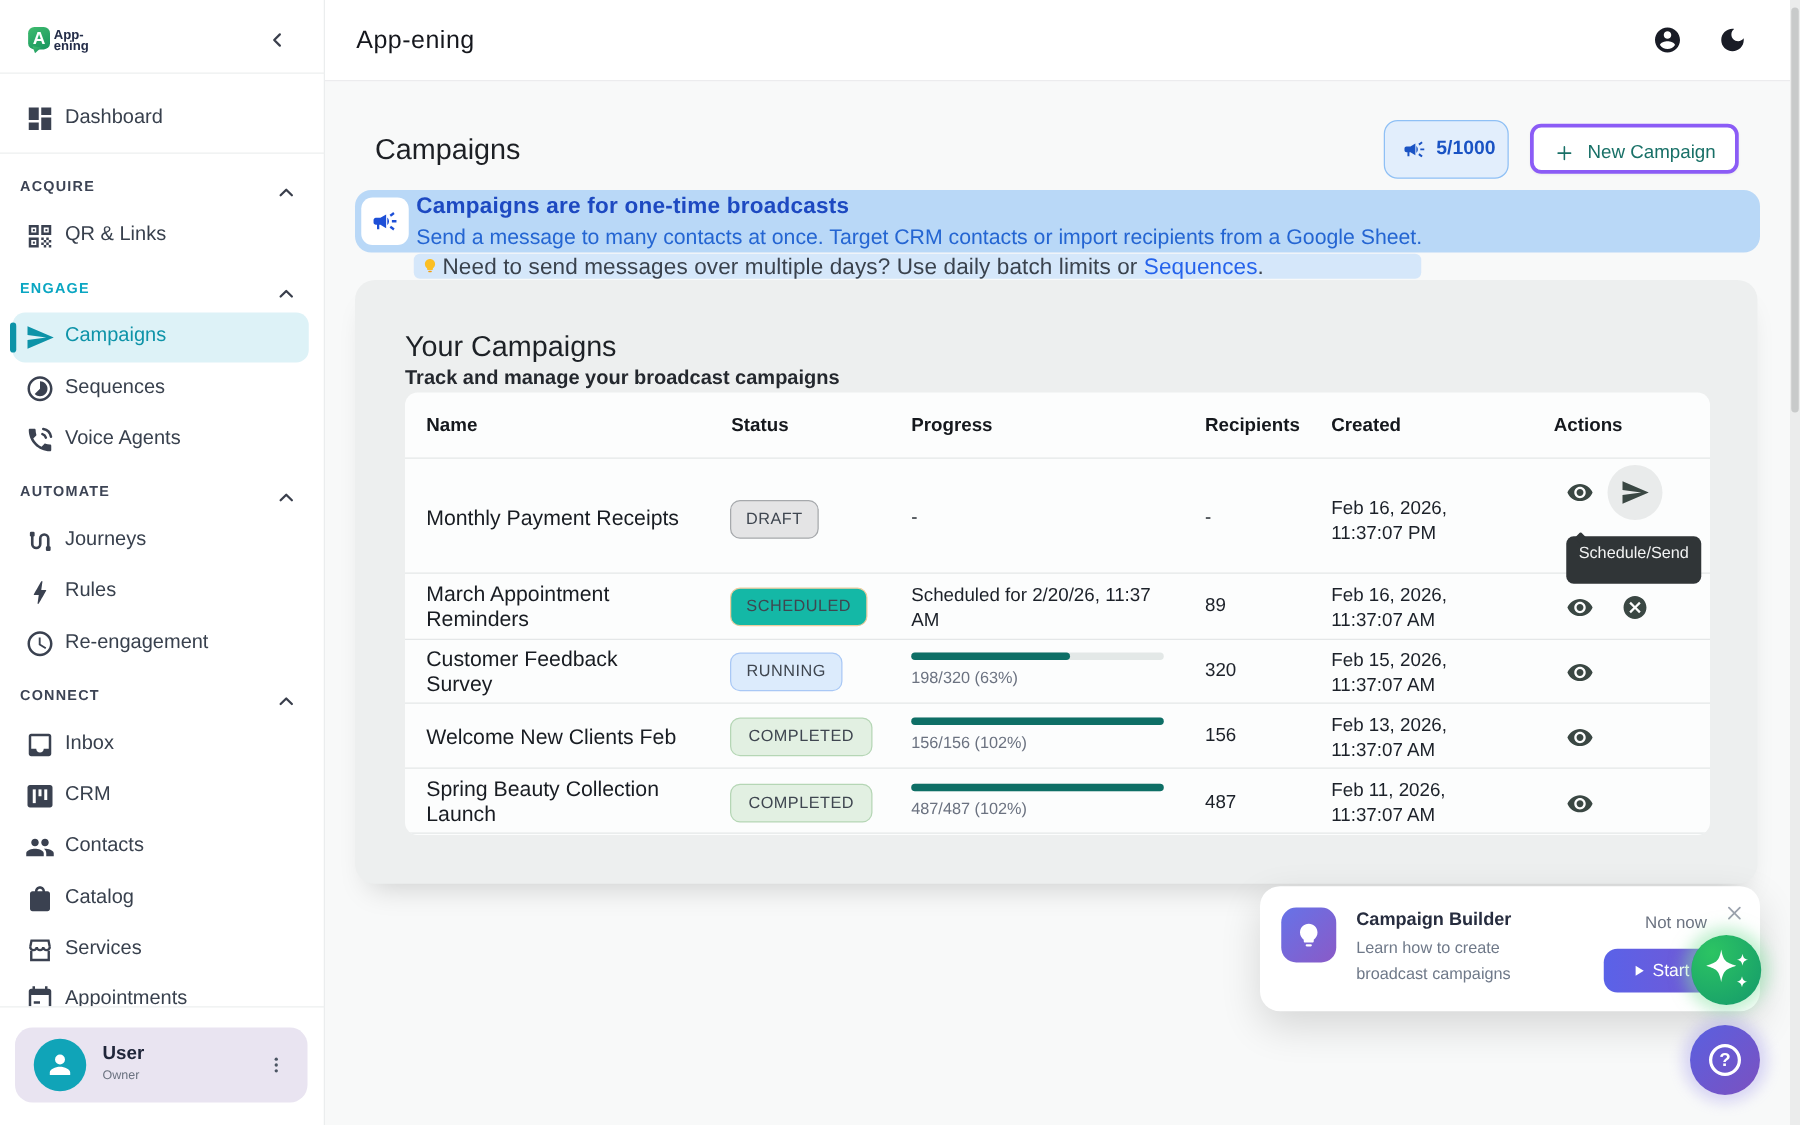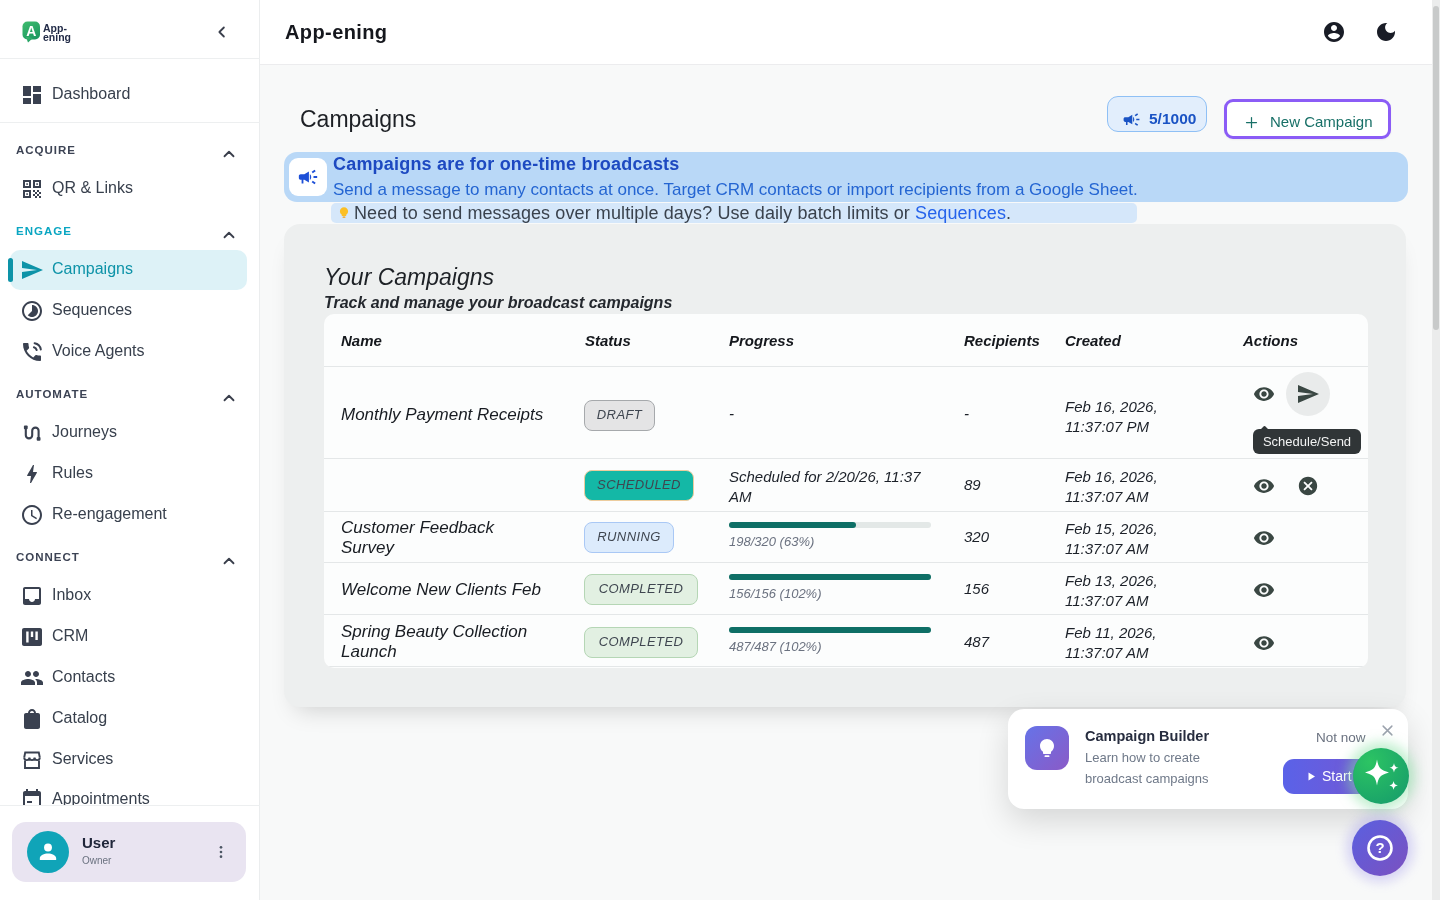--- a/index.html
+++ b/index.html
@@ -13,38 +13,38 @@
 .navitem { position:absolute; left:12px; width:236px; height:40px; }
 .navitem .nicon { position:absolute; left:8px; top:8px; width:24px; height:24px; }
 .navitem .nlabel { position:absolute; left:40px; top:10px; font-size:16px; color:#38404d; }
 .sechead { position:absolute; left:16px; width:228px; height:22px; font-size:11.5px; font-weight:bold; letter-spacing:1px; color:#3c4354; }
 .sechead .chev { position:absolute; right:6px; top:1px; }
 .active-item { position:absolute; left:10px; width:237px; height:40px; background:#ddf2f7; border-radius:10px; }
 .active-bar { position:absolute; left:8px; width:5px; height:24px; border-radius:3px; background:#0d93a8; }
 
 
 #topbar { position:absolute; left:260px; top:0; width:1180px; height:65px; background:#ffffff; border-bottom:1px solid #ececee; z-index:4; }
-#topbar .title { position:absolute; left:25px; top:21px; font-size:20px; letter-spacing:0.4px; font-weight:bold; color:#15171d; }
+#topbar .title { position:absolute; left:25px; top:21px; font-size:20px; letter-spacing:0.4px; font-weight:normal; color:#15171d; }
 
 
 .h1 { position:absolute; left:300px; top:106px; font-size:23px; font-weight:500; color:#1d2025; }
-#chip { position:absolute; left:1107px; top:96px; width:100px; height:36px; background:#e2eefc; border:1.5px solid #8fc0f5; border-radius:11px; }
+#chip { position:absolute; left:1107px; top:96px; width:100px; height:47px; background:#e2eefc; border:1.5px solid #8fc0f5; border-radius:11px; }
 #chip .t { position:absolute; left:41px; top:13px; font-size:15.5px; font-weight:600; color:#1a53c4; }
 #newbtn { position:absolute; left:1224px; top:99px; width:167px; height:40px; background:#ffffff; border:3px solid #8b5cf6; border-radius:9px; box-shadow:0 1px 2px rgba(0,0,0,0.05); }
 #newbtn .t { position:absolute; left:43px; top:11px; font-size:15px; font-weight:500; color:#187067; }
 
 #banner { position:absolute; left:284px; top:152px; width:1124px; height:50px; background:#b9d8f7; border-radius:13px; }
 #banner .isq { position:absolute; left:5px; top:6px; width:38px; height:38px; background:#ffffff; border-radius:9px; }
 #banner .l1 { position:absolute; left:49px; top:2px; font-size:18px; letter-spacing:0.2px; font-weight:bold; color:#1d49c1; }
 #banner .l2 { position:absolute; left:49px; top:28px; font-size:17px; color:#2465d2; }
 #banner .strip { position:absolute; left:47px; top:51px; width:806px; height:20px; background:#d5e7fa; border-radius:5px; font-size:18px; letter-spacing:0.1px; color:#3a424d; line-height:20px; padding-left:23px; }
 #banner .strip a { color:#2563eb; text-decoration:none; }
 
 
-#card { position:absolute; left:284px; top:224px; width:1122px; height:483px; background:#edefef; border-radius:16px; box-shadow:0 14px 24px -12px rgba(0,0,0,0.18);font-style:italic; }
+#card { position:absolute; left:284px; top:224px; width:1122px; height:483px; background:#edefef; border-radius:16px; box-shadow:0 14px 24px -12px rgba(0,0,0,0.18); }
 #card .ct { position:absolute; left:40px; top:40px; font-size:23px; font-weight:500; color:#1d2126; }
 #card .cs { position:absolute; left:40px; top:70px; font-size:16px; font-weight:600; color:#24282e; }
 #tablecard { position:absolute; left:40px; top:90px; width:1044px; height:354px; background:#fcfdfd; border-radius:10px; overflow:hidden; }
 .hline { position:absolute; left:0; width:1044px; height:1px; background:#e4e7e8; }
 .th { position:absolute; top:18px; font-size:15px; font-weight:600; color:#15181d; }
 .cell { position:absolute; font-size:15px; color:#1c2129; }
 .name { font-size:17px; color:#181c22; line-height:20px; }
 .badge { position:absolute; height:31px; border-radius:8px; font-size:13px; font-weight:500; letter-spacing:0.4px; color:#3f4650; text-align:center; line-height:28px; }
 .pbar { position:absolute; width:202px; height:6px; border-radius:3px; background:#e3e8e7; }
 .pbar .fill { position:absolute; left:0; top:0; height:6px; border-radius:3px; background:#0e6f66; }
@@ -55,21 +55,21 @@
 #popup { position:absolute; left:1008px; top:709px; width:400px; height:100px; background:#ffffff; border-radius:16px; box-shadow:0 12px 32px rgba(0,0,0,0.14); }
 #popup .bulb { position:absolute; left:17px; top:17px; width:44px; height:44px; border-radius:12px; background:linear-gradient(135deg,#6673e8,#8a5ac7); }
 #popup .pt { position:absolute; left:77px; top:19px; font-size:14.5px; font-weight:bold; color:#272d3f; }
 #popup .pd { position:absolute; left:77px; top:38px; font-size:13px; color:#6f7989; line-height:21px; }
 #popup .nn { position:absolute; left:308px; top:21px; font-size:13.5px; color:#6b7280; }
 #startbtn { position:absolute; left:1283px; top:759px; width:110px; height:35px; background:linear-gradient(90deg,#5a62e8,#7a56cf); border-radius:11px; z-index:6; }
 #startbtn .t { position:absolute; left:39px; top:9px; font-size:14px; color:#ffffff; }
 #fab-spark { position:absolute; left:1353px; top:748px; width:56px; height:56px; border-radius:50%; background:radial-gradient(circle at 30% 25%,#2cc463,#14996b); box-shadow:0 0 12px 6px rgba(134,226,162,0.5); z-index:7; }
 #fab-help { position:absolute; left:1352px; top:820px; width:56px; height:56px; border-radius:50%; background:linear-gradient(135deg,#5a60e0,#7b51c0); box-shadow:0 0 11px 6px rgba(150,140,235,0.33); z-index:7; }
 
-#tooltip { position:absolute; left:1253px; top:429px; width:108px; height:25px; background:#303537; border-radius:6px; color:#f2f3f3; font-size:13px; text-align:center; line-height:25px; z-index:3; }
+#tooltip { position:absolute; left:1253px; top:429px; width:108px; height:38px; background:#303537; border-radius:6px; color:#f2f3f3; font-size:13px; text-align:center; line-height:25px; z-index:3; }
 #tooltip .arrow { position:absolute; left:8px; top:-2.5px; width:7px; height:7px; background:#303537; transform:rotate(45deg); border-radius:1px; }
 
 
 #usercard { position:absolute; left:12px; top:822px; width:234px; height:60px; background:#e9e4f1; border-radius:14px; }
 #usercard .uname { position:absolute; left:70px; top:12px; font-size:15px; font-weight:bold; color:#20263a; }
 #usercard .urole { position:absolute; left:70px; top:33px; font-size:10px; color:#6b7280; }
 #usercard .avatar { position:absolute; left:15px; top:9px; width:42px; height:42px; border-radius:50%; background:#10a4b8; }
 
 
 #sbtrack { position:absolute; left:1432px; top:0; width:8px; height:900px; background:#ebecec; z-index:9; }
@@ -312,20 +312,21 @@
     <div class="cell" style="left:640px;top:91px;">-</div>
     <div class="cell created" style="left:741px;top:83px;">Feb 16, 2026,<br>11:37:07 PM</div>
     <svg class="abs" style="left:929px;top:69px;" width="22" height="22" viewBox="0 0 24 24" fill="#3a4743">
           <path d="M12 4.5C7 4.5 2.73 7.61 1 12c1.73 4.39 6 7.5 11 7.5s9.27-3.11 11-7.5c-1.73-4.39-6-7.5-11-7.5zM12 17c-2.76 0-5-2.24-5-5s2.24-5 5-5 5 2.24 5 5-2.24 5-5 5zm0-8c-1.66 0-3 1.34-3 3s1.34 3 3 3 3-1.34 3-3-1.34-3-3-3z"></path>
         </svg>
     <div class="abs" style="left:962px;top:58px;width:44px;height:44px;border-radius:50%;background:#e9ebeb;"></div>
     <svg class="abs" style="left:972px;top:68px;" width="24" height="24" viewBox="0 0 24 24" fill="#3a4743">
           <path d="M2.01 21L23 12 2.01 3 2 10l15 2-15 2z"></path>
         </svg>
 
+    <div class="cell name" style="left:17px;top:152px;">March Appointment<br>Reminders</div>
     <div class="badge" style="left:260px;top:156px;width:110px;background:#14b8a6;border:1.5px solid #eccc9e;">SCHEDULED</div>
     <div class="cell" style="left:405px;top:153px;width:200px;line-height:20px;">Scheduled for 2/20/26, 11:37 AM</div>
     <div class="cell" style="left:640px;top:162px;">89</div>
     <div class="cell created" style="left:741px;top:153px;">Feb 16, 2026,<br>11:37:07 AM</div>
     <svg class="abs" style="left:929px;top:161px;" width="22" height="22" viewBox="0 0 24 24" fill="#3a4743">
           <path d="M12 4.5C7 4.5 2.73 7.61 1 12c1.73 4.39 6 7.5 11 7.5s9.27-3.11 11-7.5c-1.73-4.39-6-7.5-11-7.5zM12 17c-2.76 0-5-2.24-5-5s2.24-5 5-5 5 2.24 5 5-2.24 5-5 5zm0-8c-1.66 0-3 1.34-3 3s1.34 3 3 3 3-1.34 3-3-1.34-3-3-3z"></path>
         </svg>
     <svg class="abs" style="left:973px;top:161px;" width="22" height="22" viewBox="0 0 24 24" fill="#3a4743">
           <path d="M12 2C6.47 2 2 6.47 2 12s4.47 10 10 10 10-4.47 10-10S17.53 2 12 2zm5 13.59L15.59 17 12 13.41 8.41 17 7 15.59 10.59 12 7 8.41 8.41 7 12 10.59 15.59 7 17 8.41 13.41 12 17 15.59z"></path>
         </svg>

